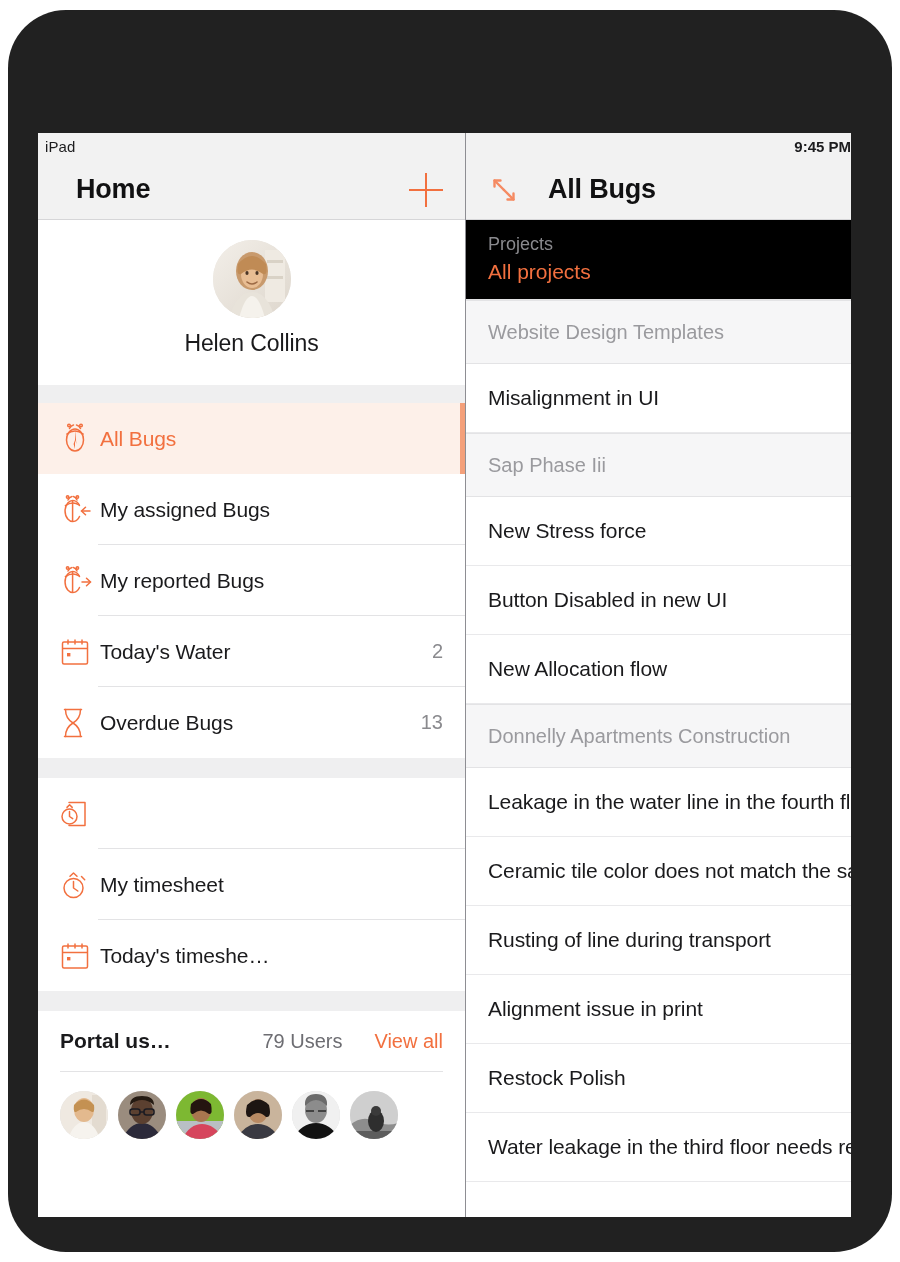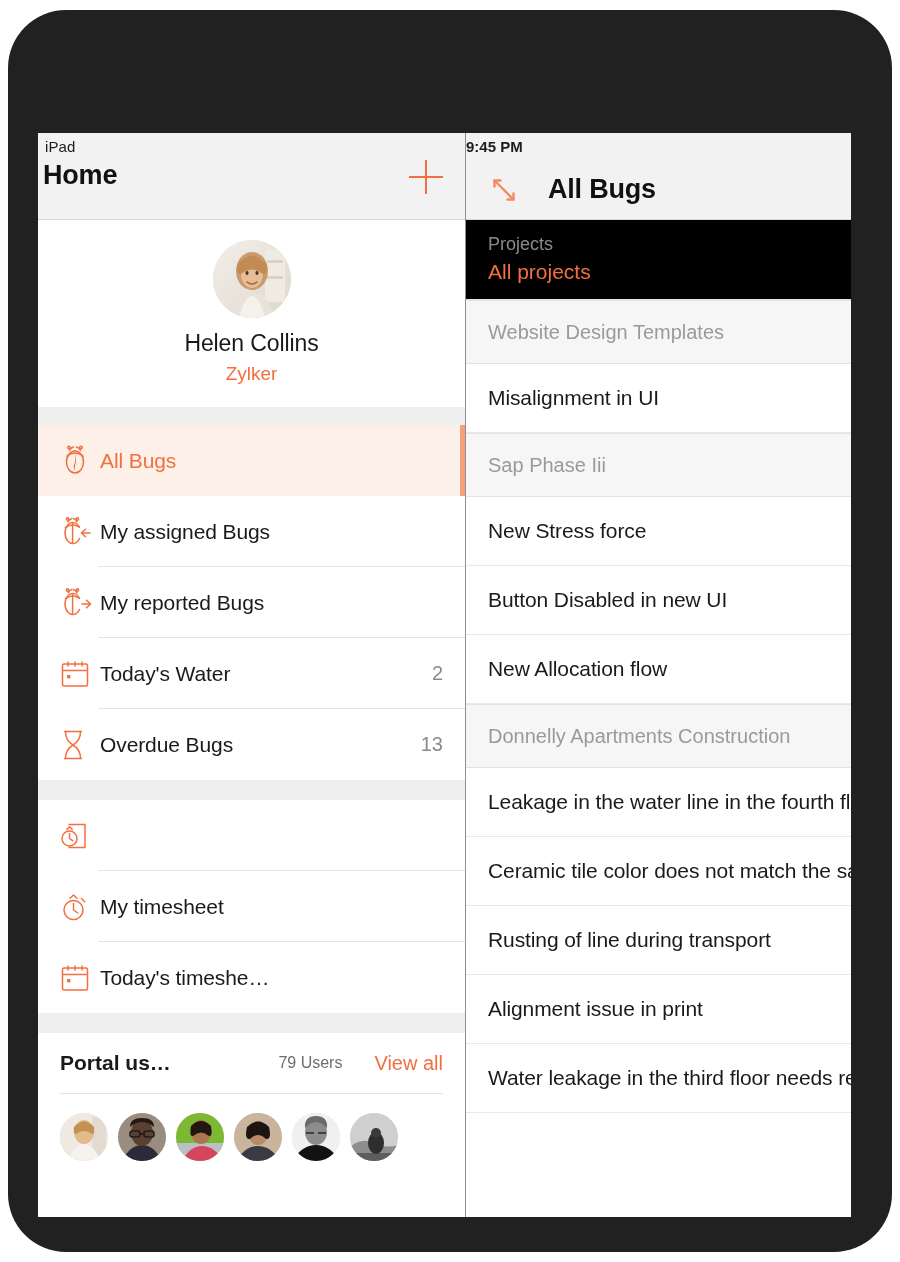--- a/index.html
+++ b/index.html
@@ -25,22 +25,22 @@
   .left{
     position:relative;width:428px;height:100%;background:#ffffff;
     border-right:1px solid #8e8e93;box-sizing:border-box;flex:0 0 428px;
   }
   .l-statusbar{
     height:27px;background:#f2f2f2;display:flex;align-items:center;
     padding-left:7px;box-sizing:border-box;
   }
   .l-statusbar .lbl{font-size:15px;color:#1c1c1e;letter-spacing:.1px;}
   .l-navbar{
-    height:60px;background:#f2f2f2;display:flex;align-items:flex-start;
-    justify-content:space-between;padding:0 22px 0 5px;box-sizing:border-box;
+    height:60px;background:#f2f2f2;display:flex;align-items:center;
+    justify-content:space-between;padding:0 22px 0 38px;box-sizing:border-box;
     border-bottom:1px solid #d6d6d8;
   }
   .l-navbar .title{font-size:27px;font-weight:bold;color:#111112;letter-spacing:-.2px;}
   .plus-btn{width:34px;height:34px;position:relative;cursor:pointer;}
   .plus-btn::before,.plus-btn::after{
     content:"";position:absolute;background:#f2703f;
   }
   .plus-btn::before{left:0;top:16px;width:34px;height:2px;}
   .plus-btn::after{top:0;left:16px;width:2px;height:34px;}
 
@@ -76,31 +76,31 @@
   .row.active .sep{background:transparent;}
   .row.active .edge{
     position:absolute;right:0;top:0;bottom:0;width:5px;background:#f4a07a;
   }
   .row.last .sep{background:transparent;}
 
   
   .portal{background:#ffffff;padding:0 22px;box-sizing:border-box;}
   .portal-head{display:flex;align-items:center;height:60px;}
   .portal-head .pt{font-size:21px;font-weight:bold;color:#1a1a1c;flex:0 0 auto;}
-  .portal-head .pc{font-size:16px;color:#6d6d72;margin-left:auto;margin-right:32px;}
+  .portal-head .pc{font-size:20px;color:#6d6d72;margin-left:auto;margin-right:32px;}
   .portal-head .pv{font-size:20px;color:#f2703f;cursor:pointer;}
   .portal-rule{height:1px;background:#e3e3e5;}
   .avatars{display:flex;gap:10px;padding-top:19px;}
   .av{width:48px;height:48px;border-radius:50%;overflow:hidden;position:relative;background:#ddd;}
 
   
   .right{position:relative;flex:1;height:100%;background:#ffffff;overflow:hidden;}
   .r-statusbar{
     height:27px;background:#f2f2f2;display:flex;align-items:center;
-    justify-content:flex-start;box-sizing:border-box;
+    justify-content:flex-end;box-sizing:border-box;
   }
   .r-statusbar .clock{font-size:15px;font-weight:bold;color:#1c1c1e;}
   .r-navbar{
     height:60px;background:#f2f2f2;display:flex;align-items:center;
     padding-left:22px;box-sizing:border-box;border-bottom:1px solid #d6d6d8;
   }
   .r-navbar .title{font-size:27px;font-weight:bold;color:#111112;margin-left:28px;letter-spacing:-.2px;}
   .expand-ic{width:32px;height:32px;flex:0 0 32px;cursor:pointer;}
 
   .proj{
@@ -162,21 +162,20 @@
             <path d="M26 78 q6-22 13-22 t13 22z" fill="#f5f2ec"></path>
             <ellipse cx="39" cy="31" rx="16" ry="19" fill="#c89a6d"></ellipse>
             <ellipse cx="39" cy="34" rx="11" ry="14" fill="#e8bd93"></ellipse>
             <path d="M25 24 q14-16 28 0 q2 12-3 10 q-11-9-22 0 q-5 2-3-10z" fill="#c08b55"></path>
             <ellipse cx="34" cy="33" rx="1.6" ry="2" fill="#4a3526"></ellipse>
             <ellipse cx="44" cy="33" rx="1.6" ry="2" fill="#4a3526"></ellipse>
             <path d="M34 42 q5 4 10 0" stroke="#9c6a45" stroke-width="1.6" fill="none" stroke-linecap="round"></path>
           </svg>
         </div>
         <div class="p-name">Helen Collins</div>
-        <div class="p-org">Zylker</div>
       </div>
 
       <div class="gap"></div>
 
       <div class="menu">
 
         <div class="row active">
           <span class="ic">
             <svg width="30" height="31" viewBox="0 0 30 31" fill="none" stroke="#f2703f" stroke-width="1.5" stroke-linecap="round">
               <path d="M9.5 5.5 q1.5-3 4-3.5"></path>
@@ -412,18 +411,19 @@
         <div class="bug">Misalignment in UI</div>
         <div class="group-hd">Sap Phase Iii</div>
         <div class="bug">New Stress force</div>
         <div class="bug">Button Disabled in new UI</div>
         <div class="bug">New Allocation flow</div>
         <div class="group-hd">Donnelly Apartments Construction</div>
         <div class="bug">Leakage in the water line in the fourth floor</div>
         <div class="bug">Ceramic tile color does not match the sample</div>
         <div class="bug">Rusting of line during transport</div>
         <div class="bug">Alignment issue in print</div>
+        <div class="bug">Restock Polish</div>
         <div class="bug">Water leakage in the third floor needs repair</div>
       </div>
     </div>
 
   </div>
 </div>
 
 </body></html>

